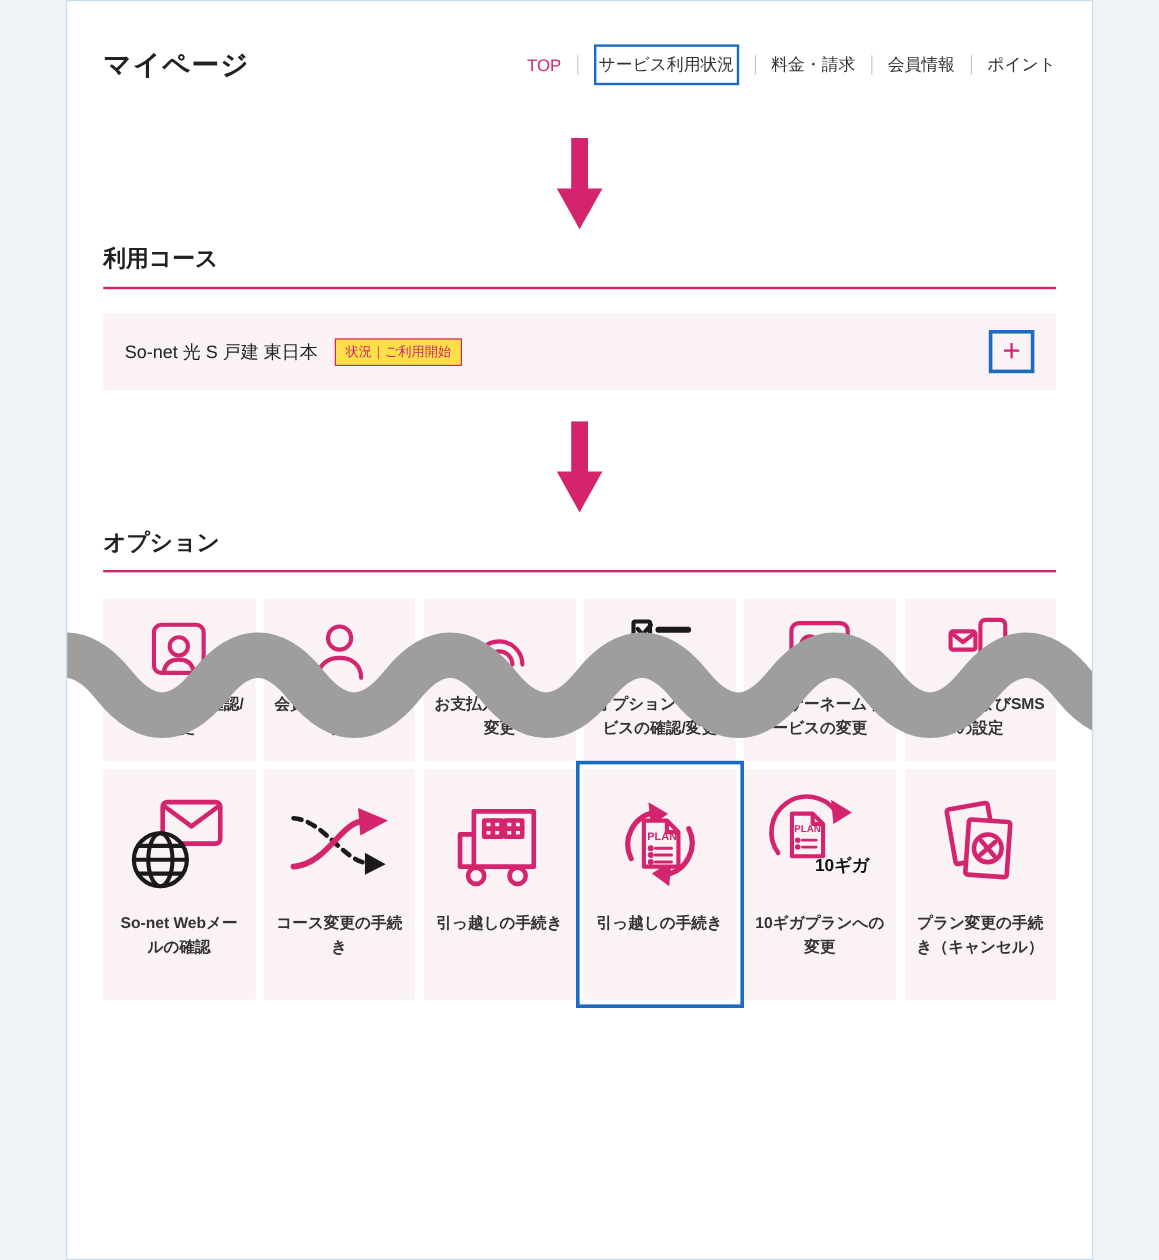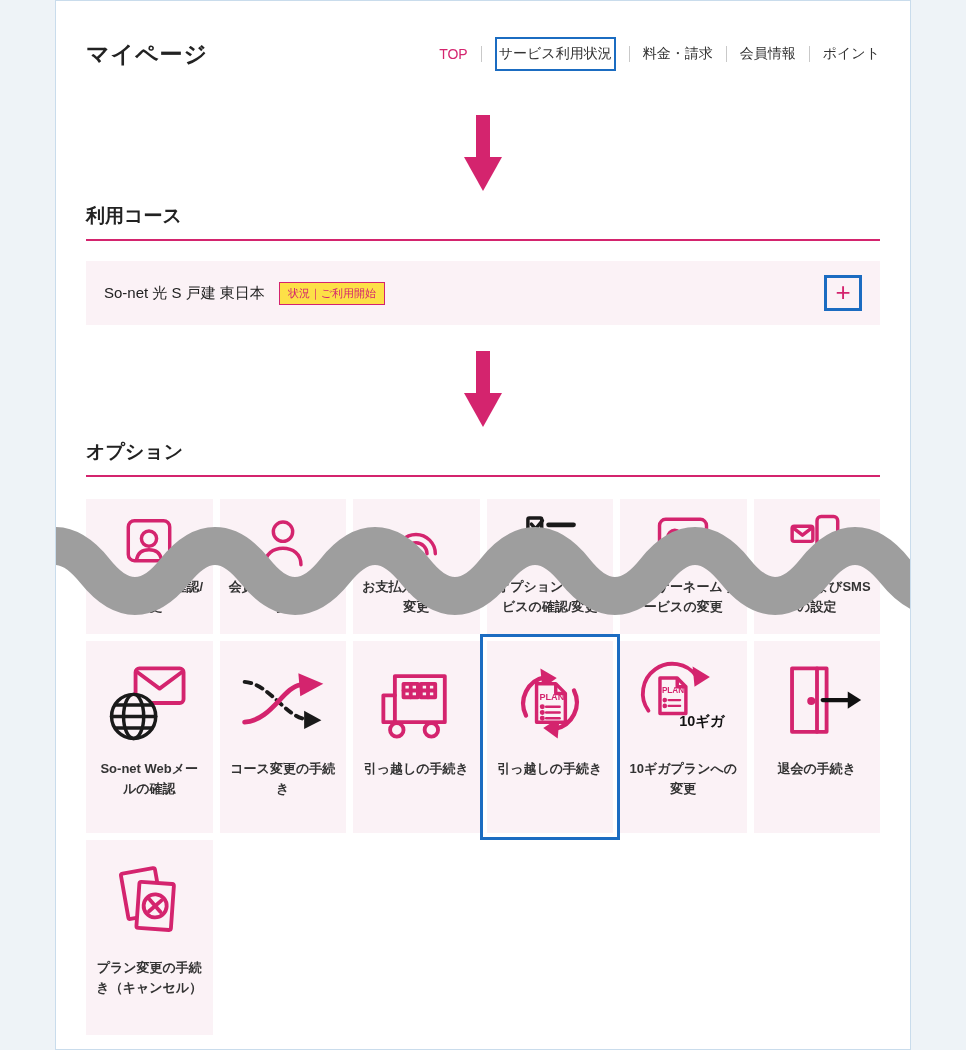--- a/index.html
+++ b/index.html
@@ -250,34 +250,20 @@
             <circle cx="31" cy="47" r="1.2" fill="#d4246e"></circle>
               <line x1="35" y1="47" x2="47" y2="47"></line>
             <circle cx="31" cy="53" r="1.2" fill="#d4246e"></circle>
               <line x1="35" y1="53" x2="47" y2="53"></line>
           </g>
           <text x="46" y="74" font-size="15" font-weight="700" fill="#111">10ギガ</text>
         </svg>
         <div class="tlabel">10ギガプランへの変更</div>
       </div>
 
-      <div class="tile r2">
-        <svg class="ic" width="96" height="96" viewBox="0 0 100 100">
-          <g fill="none" stroke="#d4246e" stroke-width="4" stroke-linecap="round" stroke-linejoin="round">
-            <rect x="24" y="14" width="36" height="66"></rect>
-            <line x1="50" y1="14" x2="50" y2="80"></line>
-            <circle cx="44" cy="48" r="2.2" fill="#d4246e"></circle>
-          </g>
-          <g fill="none" stroke="#111" stroke-width="4.5" stroke-linecap="round">
-            <line x1="56" y1="47" x2="84" y2="47"></line>
-          </g>
-          <polygon points="82,38 96,47 82,56" fill="#111"></polygon>
-        </svg>
-        <div class="tlabel">退会の手続き</div>
-      </div>
 
       <div class="tile r2">
         <svg class="ic" width="96" height="96" viewBox="0 0 100 100">
           <g fill="#fbf2f6" stroke="#d4246e" stroke-width="4" stroke-linejoin="round" transform="rotate(-10 50 50)">
             <rect x="26" y="16" width="36" height="48" rx="2"></rect>
           </g>
           <g fill="#fbf2f6" stroke="#d4246e" stroke-width="4" stroke-linejoin="round" transform="rotate(4 55 60)">
             <rect x="38" y="30" width="36" height="48" rx="2"></rect>
           </g>
           <g fill="none" stroke="#d4246e" stroke-width="4" stroke-linecap="round" transform="rotate(4 55 60)">

